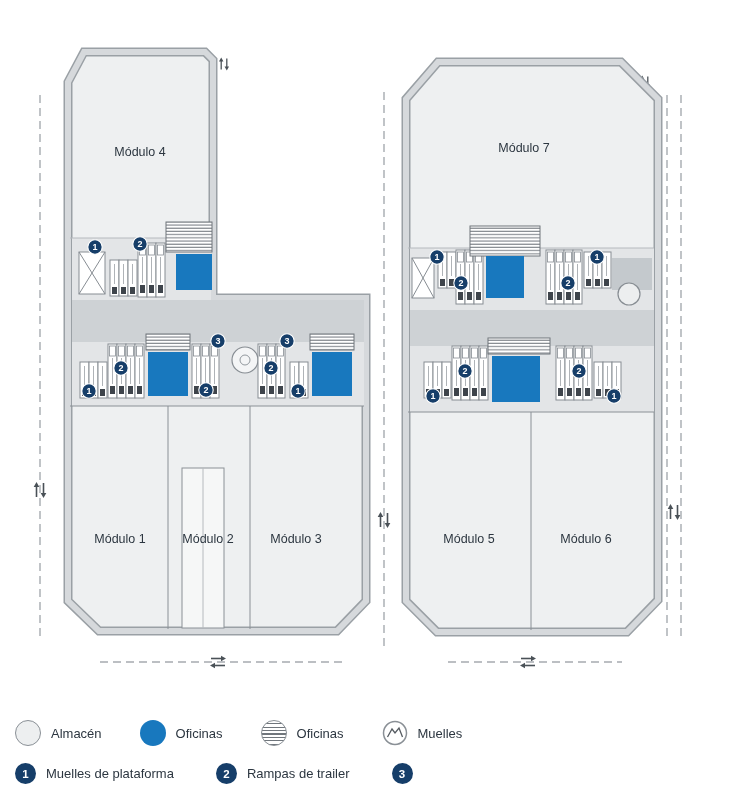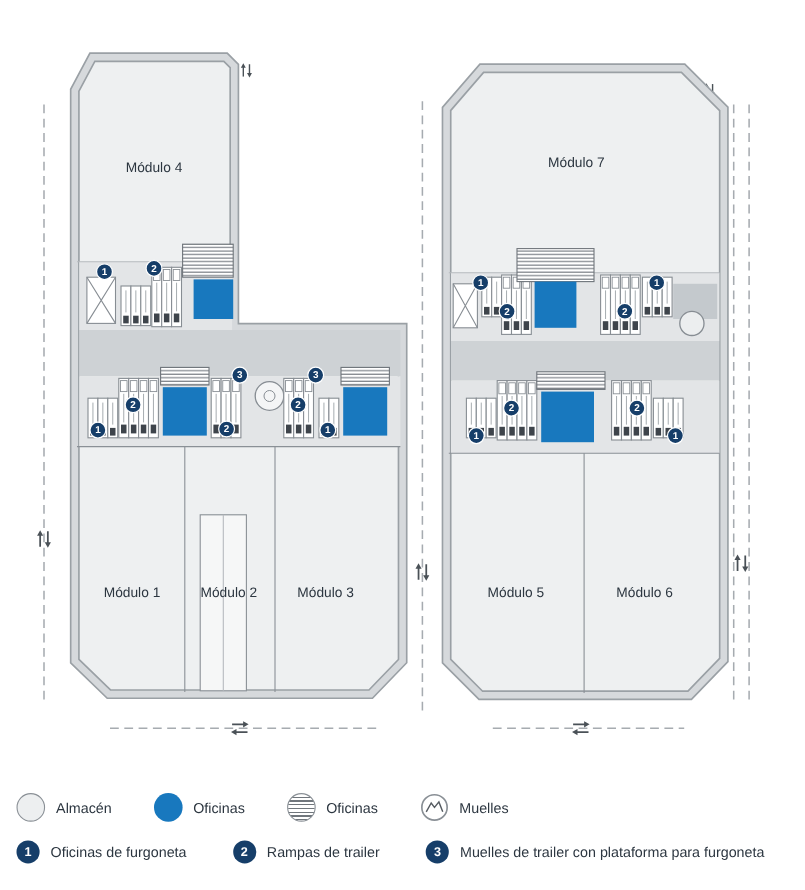--- a/index.html
+++ b/index.html
@@ -283,30 +283,29 @@
         <path d="M5.5 17 L10 9 L13 13 L17 8 L20.5 17" fill="none" stroke="#555b61" stroke-width="1.3"></path>
       </svg>
       <span class="lg-label">Muelles</span>
     </div>
   </div>
   <div class="legend-row legend-row2">
     <div class="legend-item">
       <span class="lg-badge">
             <span>1</span>
           </span>
-      <span class="lg-label">Oficinas de furgoneta</span>
+      <span class="lg-label">Muelles de plataforma</span>
     </div>
     <div class="legend-item">
       <span class="lg-badge">
             <span>2</span>
           </span>
       <span class="lg-label">Rampas de trailer</span>
     </div>
     <div class="legend-item">
       <span class="lg-badge">
             <span>3</span>
           </span>
-      <span class="lg-label">Muelles de trailer con plataforma para furgoneta</span>
     </div>
   </div>
 </div>
 
 </div>
 
 </body></html>

